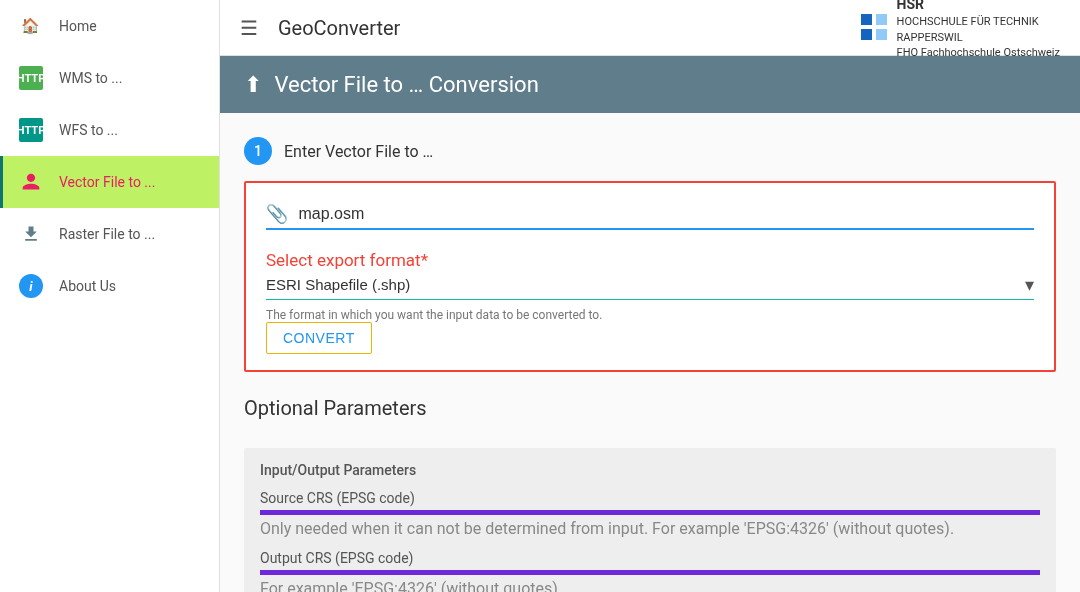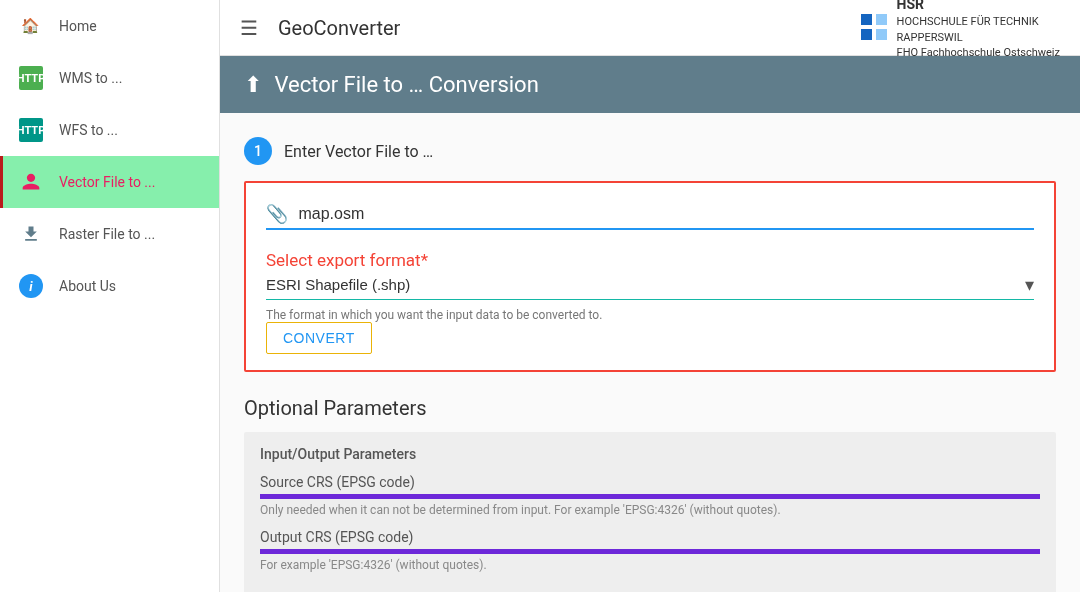--- a/index.html
+++ b/index.html
@@ -20,22 +20,22 @@
       align-items: center;
       padding: 14px 16px;
       cursor: pointer;
       color: #555;
       font-size: 14px;
       gap: 16px;
       border-left: 3px solid transparent;
     }
     .nav-item.active {
       color: #e91e63;
-      border-left: 3px solid #b91c1c;
-      background: #86efac;
+      border-left: 3px solid #0f766e;
+      background: #bef264;
     }
     .nav-icon {
       width: 24px;
       height: 24px;
       display: flex;
       align-items: center;
       justify-content: center;
       border-radius: 2px;
       font-size: 15px;
     }
@@ -193,33 +193,33 @@
       color: #2196f3;
       padding: 7px 16px;
       font-size: 14px;
       font-weight: 500;
       cursor: pointer;
       letter-spacing: 0.5px;
       border-radius: 2px;
     }
 
     
-    .optional-title { font-size: 20px; color: #333; margin-bottom: 12px; font-weight: 400; }
+    .optional-title { font-size: 20px; color: #333; margin-bottom: 28px; font-weight: 400; }
 
     .param-group {
       background: #eeeeee;
       border-radius: 2px;
       padding: 14px 16px;
       margin-bottom: 12px;
     }
     .param-group-title { font-size: 14px; color: #555; margin-bottom: 12px; font-weight: 500; }
 
     .param-field { margin-bottom: 12px; }
     .param-field-label { font-size: 14px; color: #555; border-bottom: 5px solid #6d28d9; padding-bottom: 4px; margin-bottom: 4px; }
-    .param-field-hint { font-size: 12px; color: #888; }
+    .param-field-hint { font-size: 16px; color: #888; }
   </style>
 </head>
 <body>
 
 <nav id="sidebar">
   <div class="nav-item">
     <span class="nav-icon home-icon">🏠</span>
     <span>Home</span>
   </div>
   <div class="nav-item">

